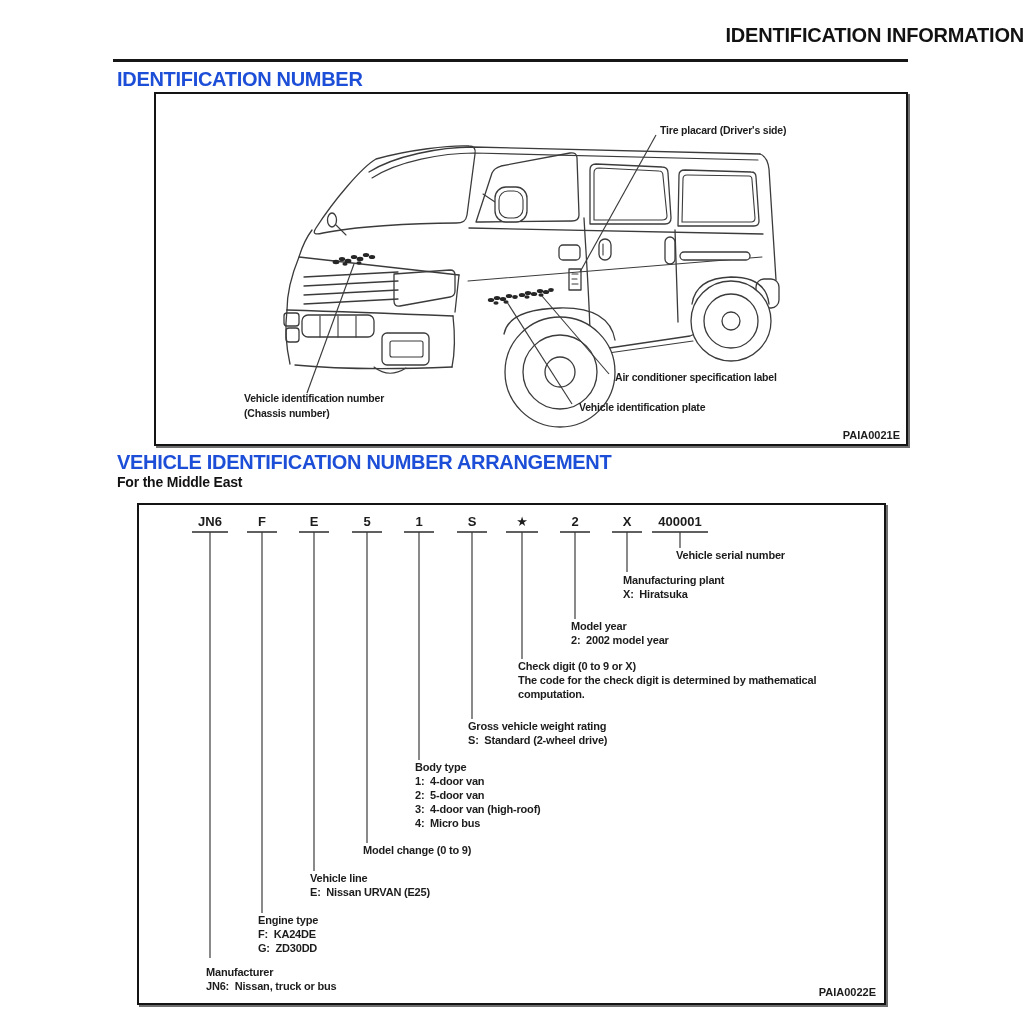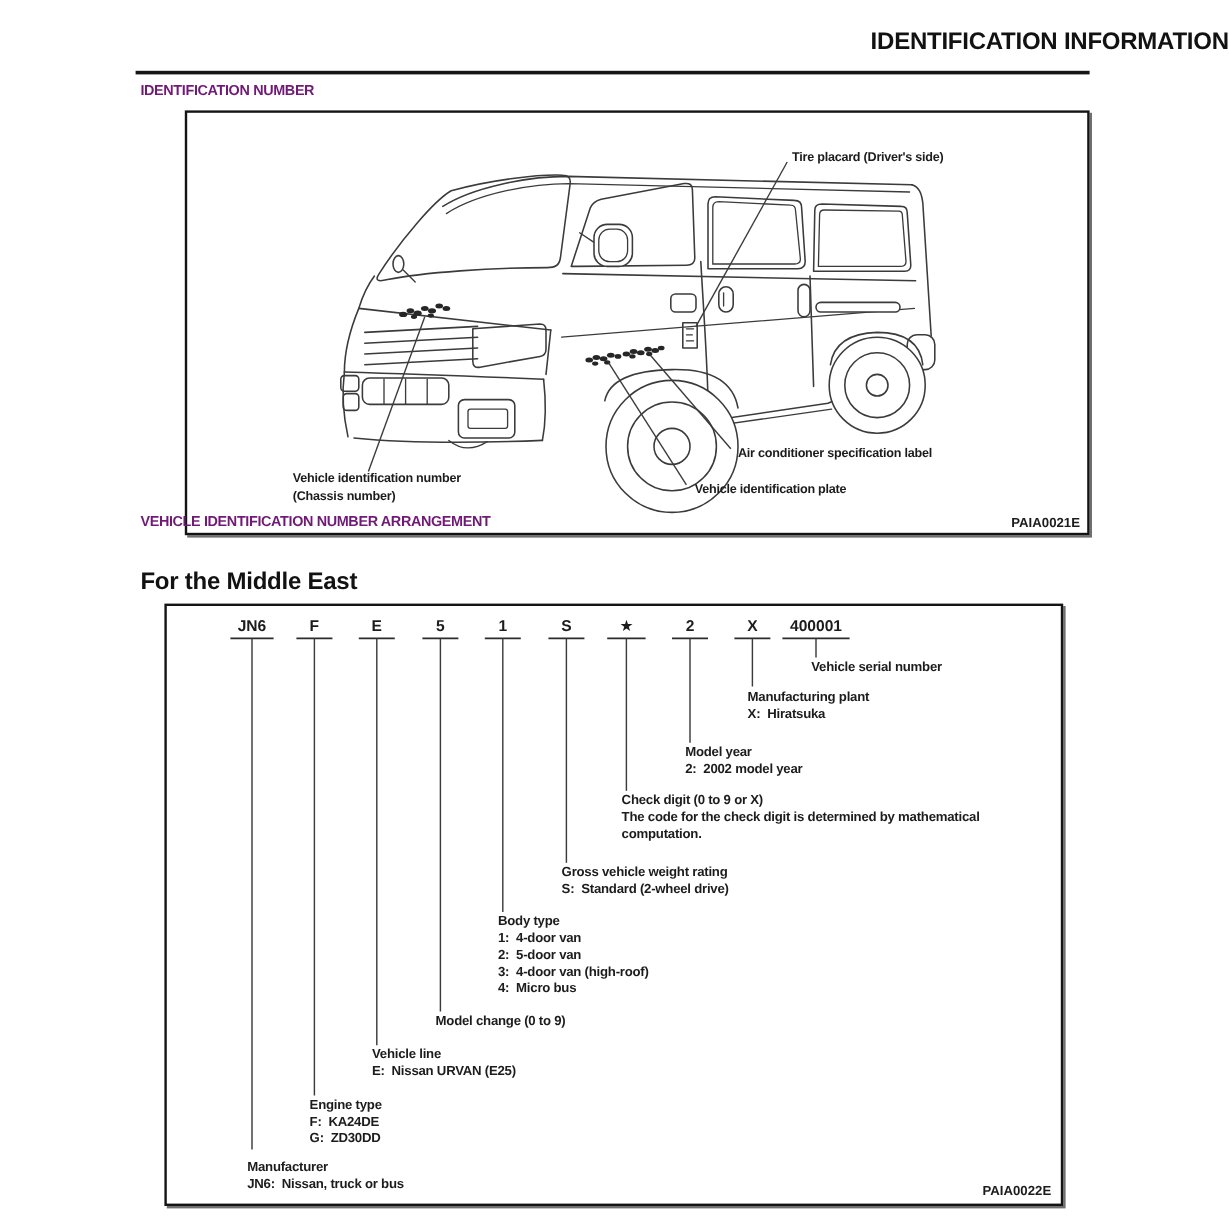--- a/index.html
+++ b/index.html
@@ -1,24 +1,24 @@
 <!DOCTYPE html>
 <html><head>
 <meta charset="utf-8">
 <style>
   html,body{margin:0;padding:0;background:#ffffff;}
   .page{position:relative;width:1024px;height:1024px;background:#ffffff;overflow:hidden;
         font-family:"Liberation Sans","DejaVu Sans",sans-serif;color:#1a1a1a;}
   .title{position:absolute;top:24px;left:0;width:1024px;text-align:right;
          font-size:20px;font-weight:700;letter-spacing:-0.2px;color:#121212;}
   .rule{position:absolute;left:113px;top:59px;width:795px;height:3px;background:#161616;}
-  .h-sec{position:absolute;font-size:12px;font-weight:700;letter-spacing:-0.3px;color:#701a75;white-space:nowrap;}
+  .h-sec{position:absolute;font-size:20px;font-weight:700;letter-spacing:-0.3px;color:#1d4ed8;white-space:nowrap;}
   .h-sec1{left:117px;top:68px;}
-  .h-sec2{left:117px;top:427px;}
-  .h-sub{position:absolute;left:117px;top:474px;font-size:20px;font-weight:700;letter-spacing:-0.2px;color:#121212;}
+  .h-sec2{left:117px;top:451px;}
+  .h-sub{position:absolute;left:117px;top:474px;font-size:14px;font-weight:700;letter-spacing:-0.2px;color:#121212;}
   .fig{position:absolute;background:#fff;border:2px solid #141414;box-shadow:2px 2px 0 0 #6f6f6f;margin:0;}
   .fig1{left:154px;top:92px;width:750px;height:350px;}
   .fig2{left:137px;top:503px;width:745px;height:498px;text-align:center;}
   svg{display:block;}
   svg text{font-family:"Liberation Sans","DejaVu Sans",sans-serif;font-weight:700;fill:#1c1c1c;white-space:pre;}
   text.lbl{font-size:10.5px;letter-spacing:-0.2px;}
   text.lbl2{font-size:11px;letter-spacing:-0.2px;}
   text.vinchar{font-size:13px;text-anchor:middle;}
   text.ref{font-size:11px;text-anchor:end;letter-spacing:0;}
   .art{stroke:#3b3b3b;stroke-width:1.3;fill:none;stroke-linecap:round;stroke-linejoin:round;}

